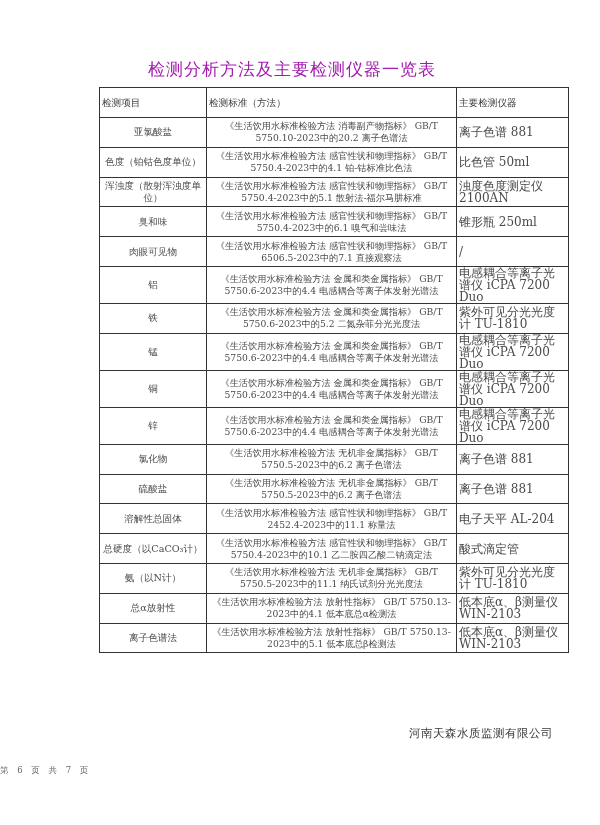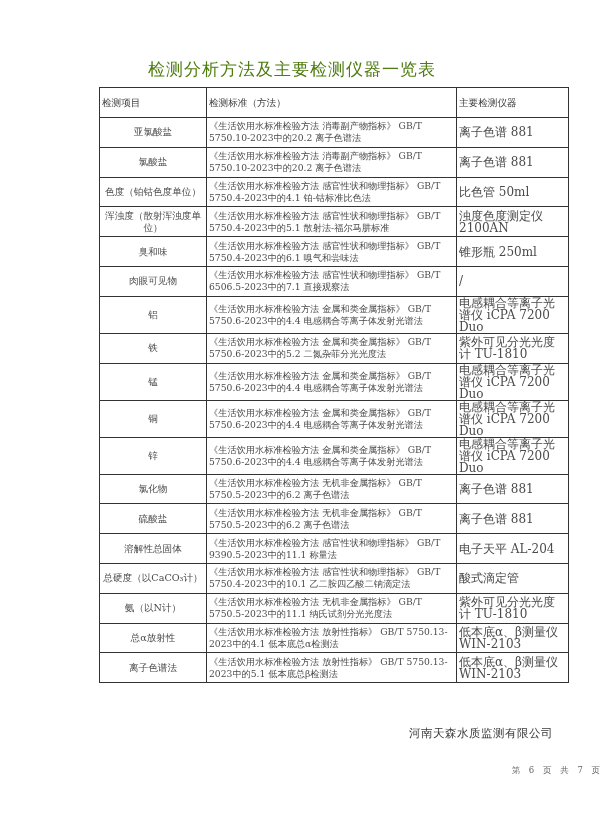--- a/index.html
+++ b/index.html
@@ -11,21 +11,21 @@
     position: relative;
     overflow: hidden;
   }
   .title {
     position: absolute;
     left: 0; right: 16px;
     top: 58px;
     text-align: center;
     font-size: 17px;
     letter-spacing: 1px;
-    color: #4d7c0f;
+    color: #a21caf;
   }
   table.main {
     position: absolute;
     left: 99px; top: 87px;
     width: 469px;
     border-collapse: collapse;
     table-layout: fixed;
     font-size: 9.2px;
     color: #4a4a4a;
   }
@@ -36,37 +36,36 @@
     line-height: 12px;
     font-weight: normal;
     vertical-align: middle;
     overflow: hidden;
   }
   table.main th { height: 29px; font-size: 9.6px; text-align: left; color: #3a3a3a; }
   col.c1 { width: 107px; }
   col.c2 { width: 250px; }
   col.c3 { width: 112px; }
   td.item { text-align: center; font-size: 9.6px; }
-  td.std { text-align: left; padding-left: 2px; }
+  td.std { text-align: center; padding-left: 2px; }
   td.inst { text-align: left; font-size: 12px; }
   .company {
     position: absolute;
     left: 409px; top: 726px;
     font-size: 11.5px;
     color: #3a3a3a;
     letter-spacing: 0.5px;
   }
   .pager {
     position: absolute;
     left: 0; right: 0; top: 765px;
-    text-align: right;
+    text-align: left;
     font-size: 8.5px;
     color: #666;
     word-spacing: 6px;
-    padding-left: 28px;
   }
 </style>
 </head>
 <body>
 
 <div class="title">检测分析方法及主要检测仪器一览表</div>
 
 <table class="main">
   <colgroup>
       <col class="c1">
@@ -76,25 +75,20 @@
   <thead>
     <tr>
       <th>检测项目</th>
       <th>检测标准（方法）</th>
       <th>主要检测仪器</th>
     </tr>
   </thead>
   <tbody id="tbody">
       <tr>
         <td class="item">亚氯酸盐</td>
-        <td class="std">《生活饮用水标准检验方法 消毒副产物指标》 GB/T 5750.10-2023中的20.2 离子色谱法</td>
-        <td class="inst">离子色谱 881</td>
-      </tr>
-      <tr>
-        <td class="item">氯酸盐</td>
         <td class="std">《生活饮用水标准检验方法 消毒副产物指标》 GB/T 5750.10-2023中的20.2 离子色谱法</td>
         <td class="inst">离子色谱 881</td>
       </tr>
       <tr>
         <td class="item">色度（铂钴色度单位）</td>
         <td class="std">《生活饮用水标准检验方法 感官性状和物理指标》 GB/T 5750.4-2023中的4.1 铂-钴标准比色法</td>
         <td class="inst">比色管 50ml</td>
       </tr>
       <tr>
         <td class="item">浑浊度（散射浑浊度单位）</td>
@@ -141,21 +135,21 @@
         <td class="std">《生活饮用水标准检验方法 无机非金属指标》 GB/T 5750.5-2023中的6.2 离子色谱法</td>
         <td class="inst">离子色谱 881</td>
       </tr>
       <tr>
         <td class="item">硫酸盐</td>
         <td class="std">《生活饮用水标准检验方法 无机非金属指标》 GB/T 5750.5-2023中的6.2 离子色谱法</td>
         <td class="inst">离子色谱 881</td>
       </tr>
       <tr>
         <td class="item">溶解性总固体</td>
-        <td class="std">《生活饮用水标准检验方法 感官性状和物理指标》 GB/T 9390.5-2023中的11.1 称量法</td>
+        <td class="std">《生活饮用水标准检验方法 感官性状和物理指标》 GB/T 2452.4-2023中的11.1 称量法</td>
         <td class="inst">电子天平 AL-204</td>
       </tr>
       <tr>
         <td class="item">总硬度（以CaCO₃计）</td>
         <td class="std">《生活饮用水标准检验方法 感官性状和物理指标》 GB/T 5750.4-2023中的10.1 乙二胺四乙酸二钠滴定法</td>
         <td class="inst">酸式滴定管</td>
       </tr>
       <tr>
         <td class="item">氨（以N计）</td>
         <td class="std">《生活饮用水标准检验方法 无机非金属指标》 GB/T 5750.5-2023中的11.1 纳氏试剂分光光度法</td>

